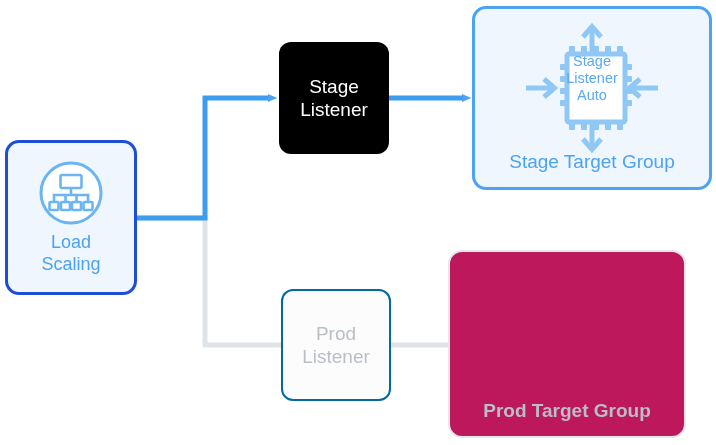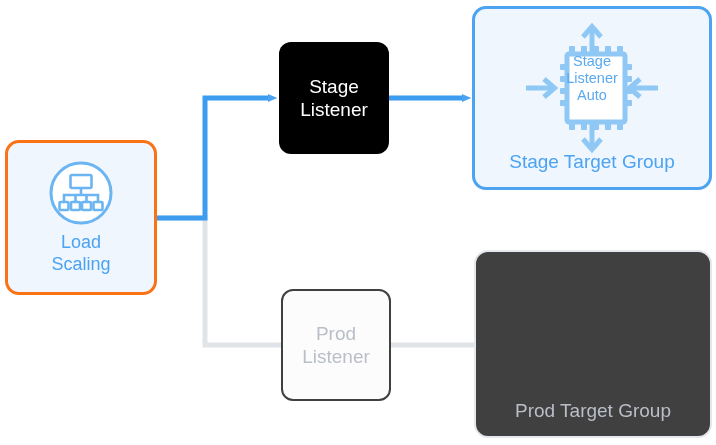--- a/index.html
+++ b/index.html
@@ -33,24 +33,24 @@
     align-items: center;
     justify-content: center;
     text-align: center;
     line-height: 1.22;
   }
 
   
   .lb-card {
     left: 5px;
     top: 140px;
-    width: 152px;
+    width: 132px;
     height: 155px;
     background: #eff6fe;
-    border: 3px solid #f97316;
+    border: 3px solid #1d4ed8;
     border-radius: 14px;
     z-index: 3;
   }
   .lb-icon {
     width: 66px;
     height: 66px;
     margin-bottom: 6px;
   }
   .lb-label {
     color: #4ba3f2;
@@ -69,46 +69,47 @@
   .listener-stage {
     left: 279px;
     top: 42px;
     background: #000000;
     color: #ffffff;
   }
   .listener-prod {
     left: 281px;
     top: 289px;
     background: #fcfcfd;
-    border: 2px solid #404040;
+    border: 2px solid #0369a1;
     color: #b9bec7;
   }
   .listener-line { display: block; }
 
   
   .target-group {
     border-radius: 14px;
     z-index: 2;
     justify-content: flex-end;
   }
   .tg-stage {
     left: 472px;
     top: 6px;
     width: 240px;
     height: 184px;
     background: #eff6fe;
     border: 3px solid #4ba3f2;
   }
   .tg-prod {
-    left: 474px;
+    left: 448px;
     top: 250px;
     width: 238px;
     height: 188px;
-    background: #404040;
+    background: #be185d;
     border: 2px solid #e4e7eb;
+    font-weight: bold;
   }
   .tg-label {
     font-size: 19px;
     margin-bottom: 14px;
   }
   .tg-stage .tg-label { color: #4ba3f2; }
   .tg-prod .tg-label { color: #b9bec7; }
 
   .asg-icon {
     position: absolute;

